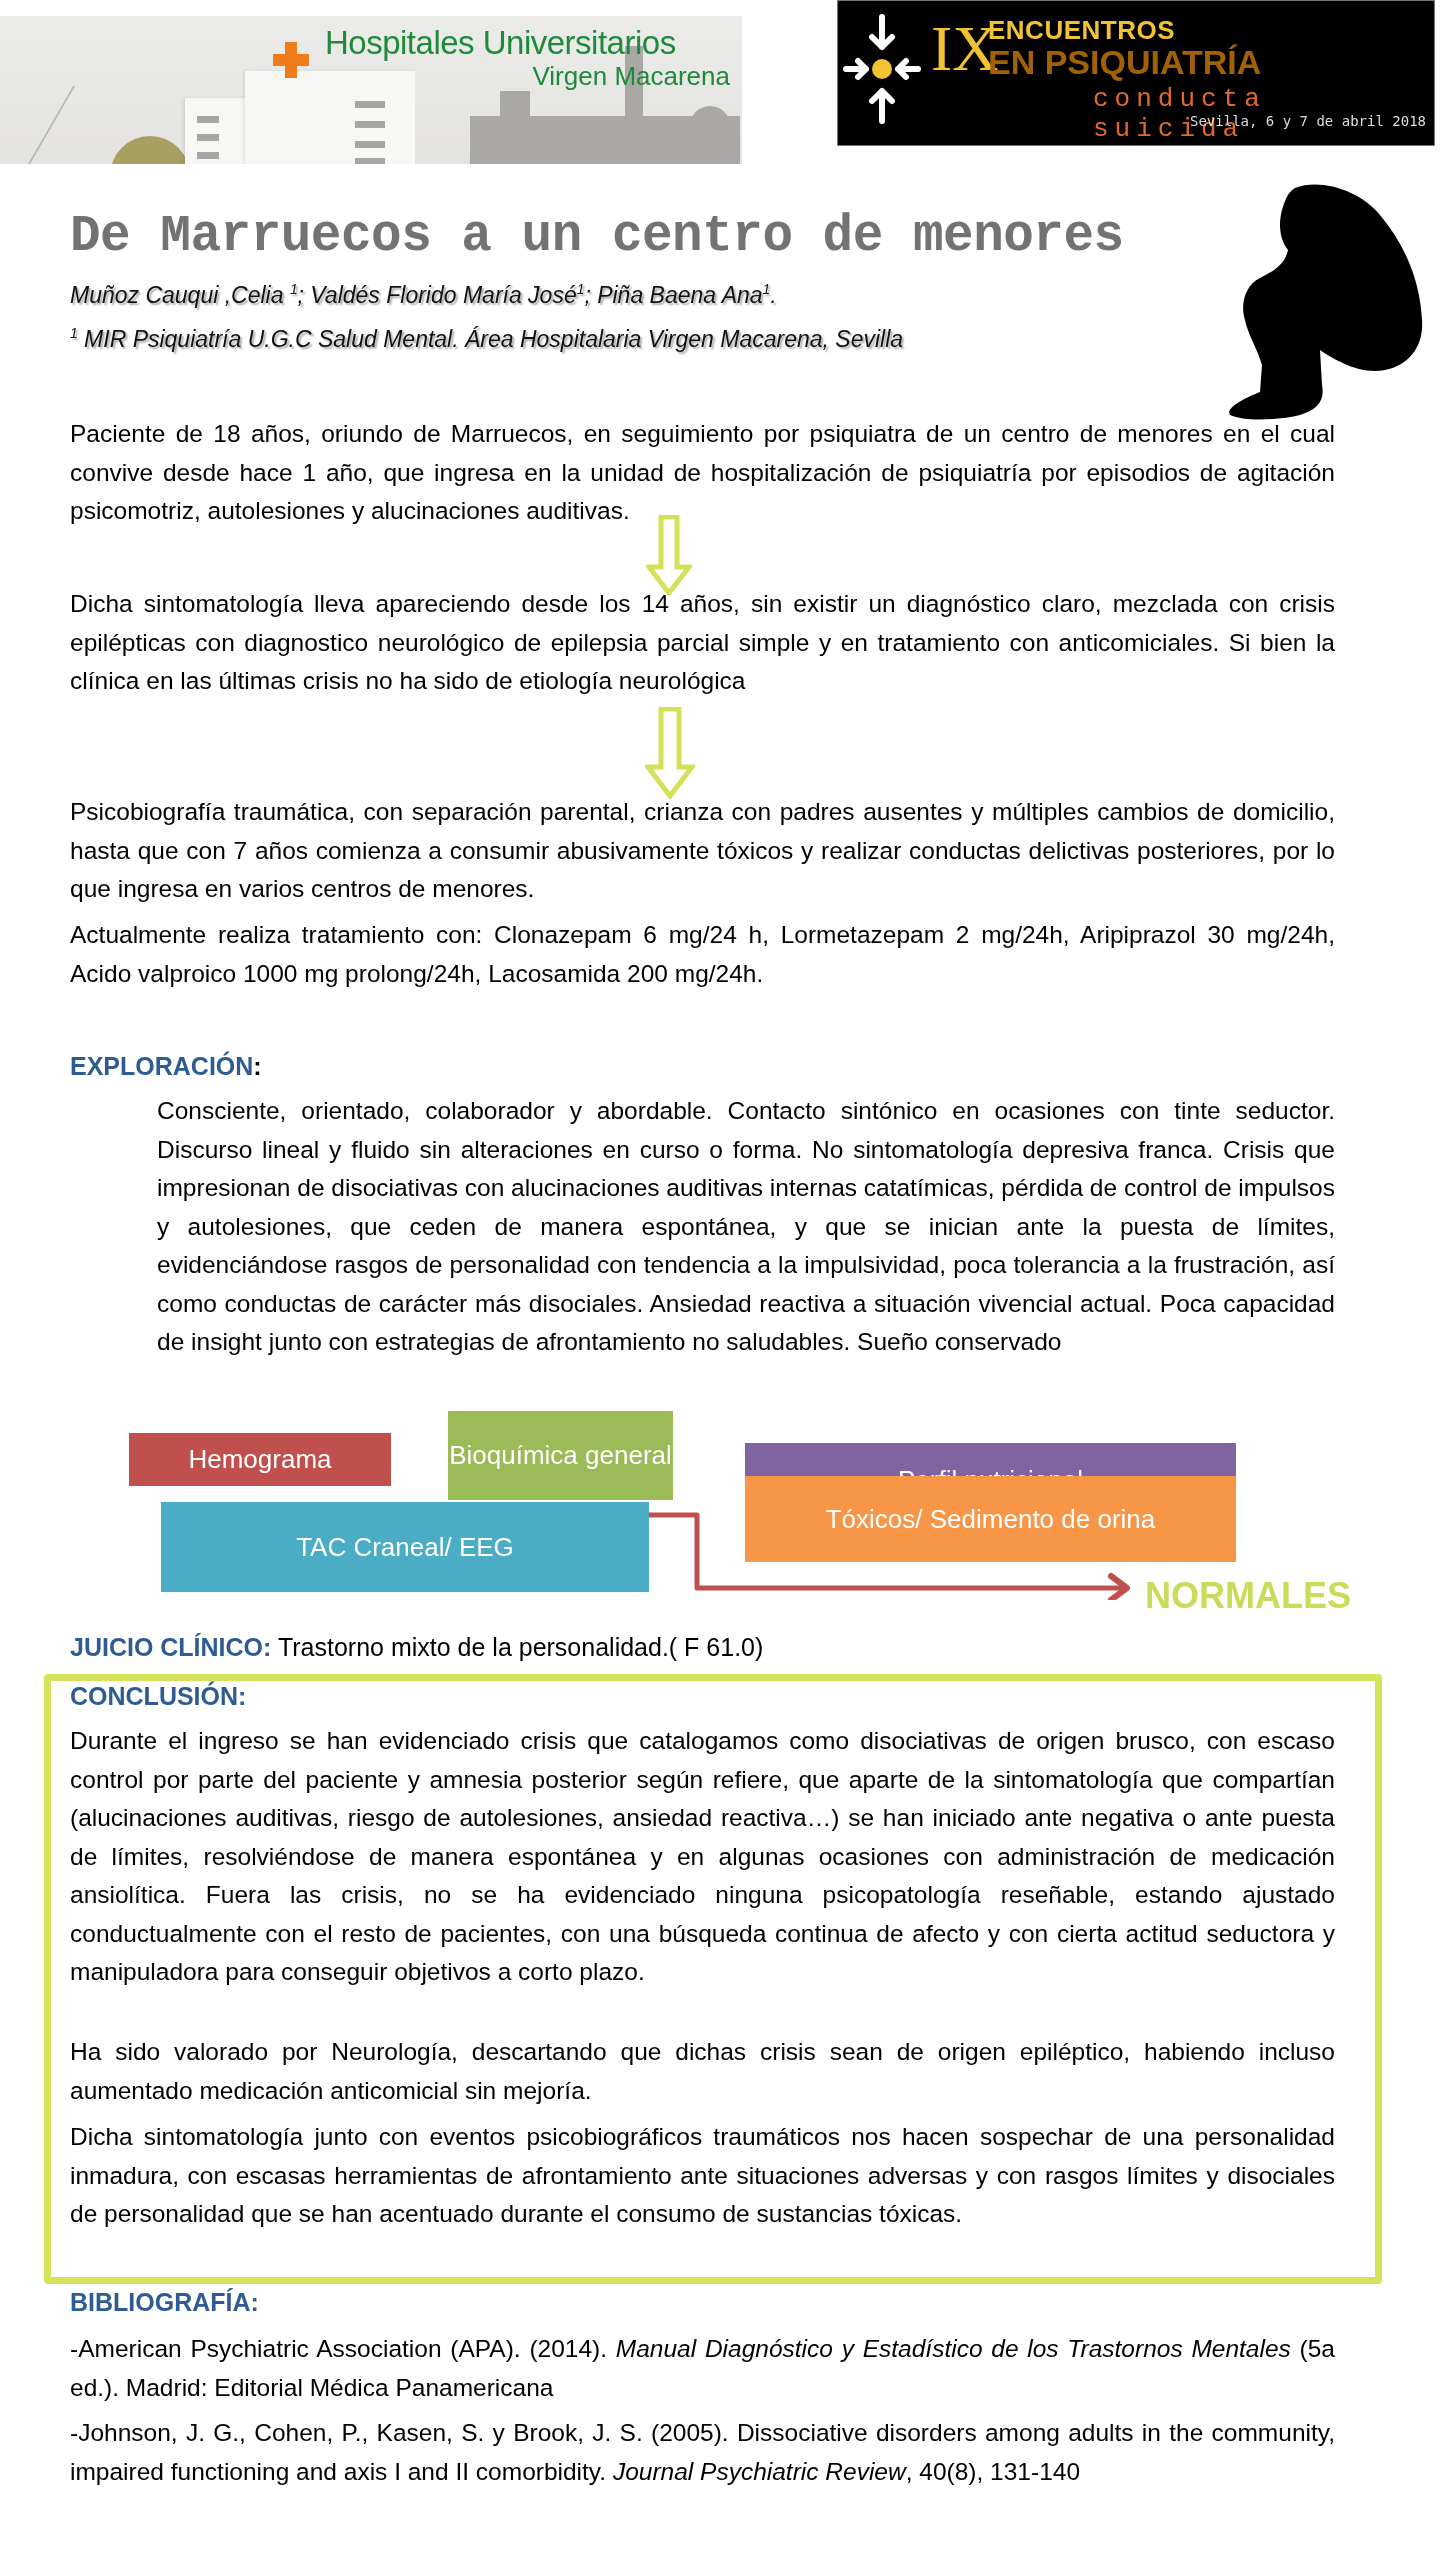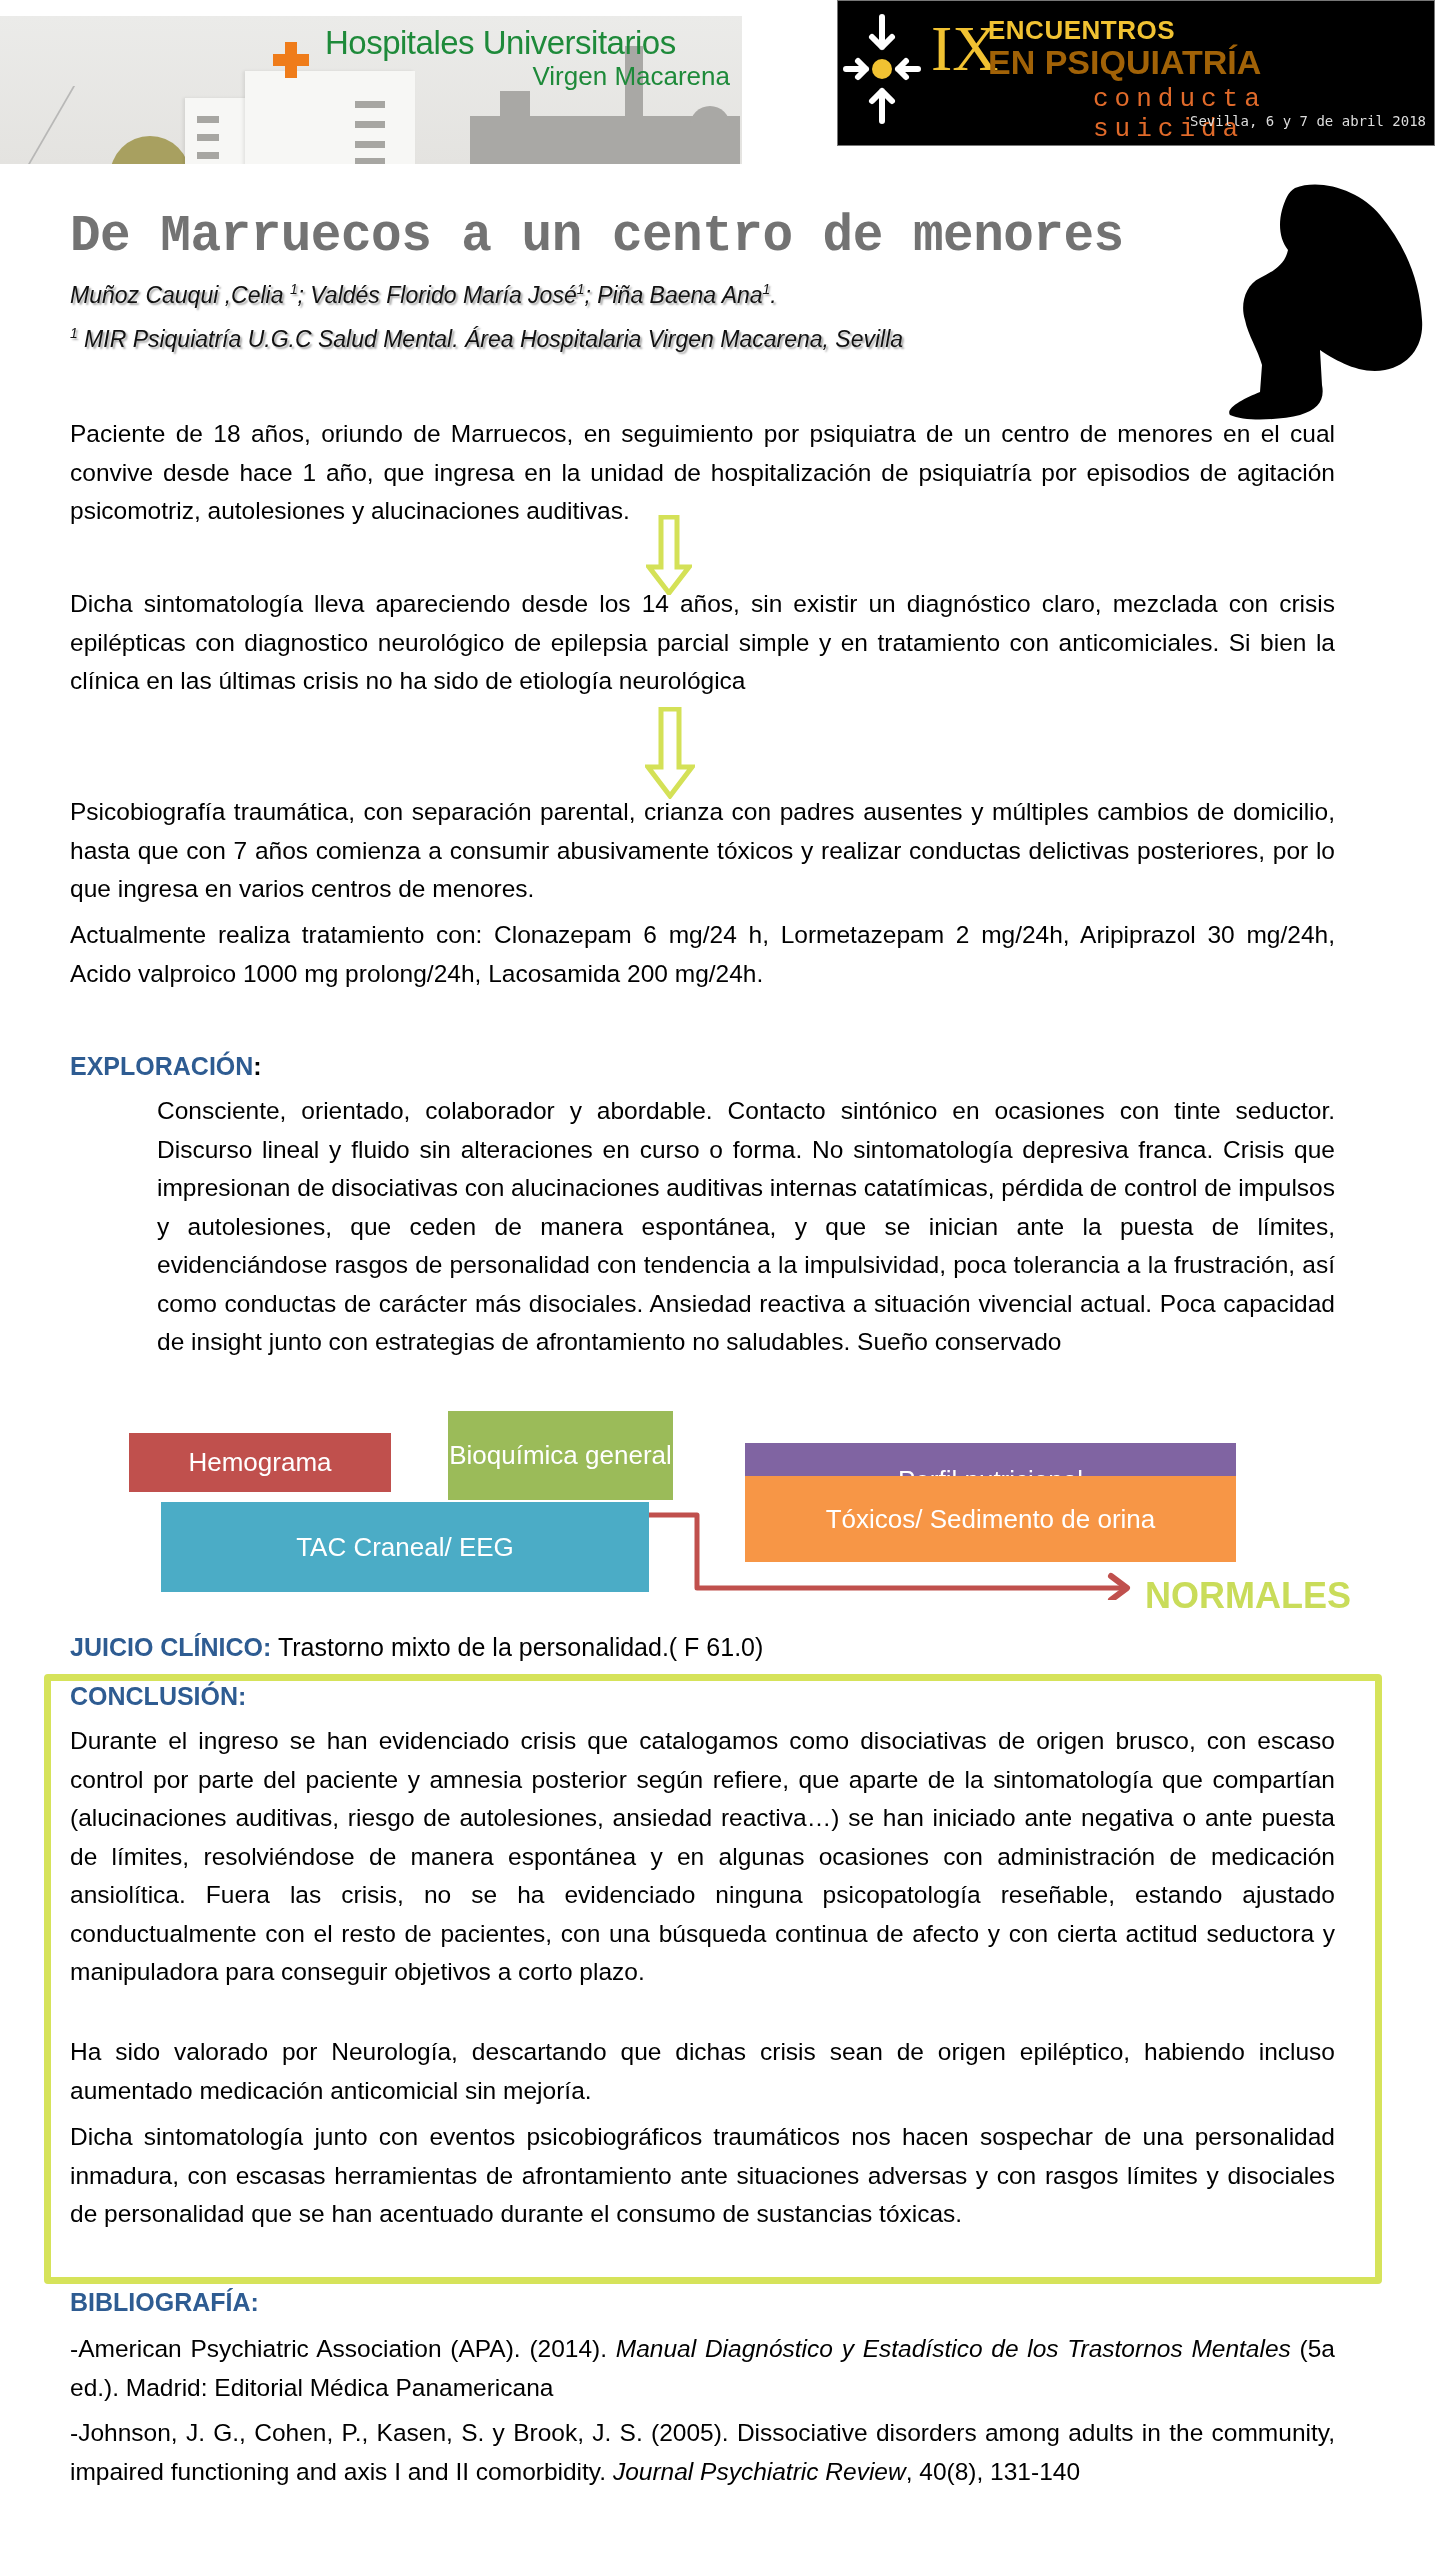--- a/index.html
+++ b/index.html
@@ -179,21 +179,21 @@
 </svg>
 
 <p class="para" style="top:793px;">Psicobiografía traumática, con separación parental, crianza con padres ausentes y múltiples cambios de domicilio, hasta que con 7 años comienza a consumir abusivamente tóxicos y realizar conductas delictivas posteriores, por lo que ingresa en varios centros de menores.</p>
 <p class="para" style="top:916px;"> Actualmente realiza tratamiento con:  Clonazepam 6 mg/24 h, Lormetazepam 2 mg/24h, Aripiprazol 30 mg/24h, Acido valproico 1000 mg prolong/24h, Lacosamida 200 mg/24h.</p>
 
 <div class="section-heading" style="top:1052px;">
   <span>EXPLORACIÓN</span><span class="colon">:</span>
 </div>
 <p class="para indent" style="top:1092px;">Consciente, orientado, colaborador y abordable. Contacto sintónico en ocasiones con tinte seductor. Discurso lineal y fluido sin alteraciones en curso o forma. No sintomatología depresiva franca. Crisis que impresionan de disociativas con alucinaciones auditivas internas catatímicas, pérdida de control de impulsos y autolesiones, que ceden de manera espontánea, y que se inician ante la puesta de límites, evidenciándose rasgos de personalidad con tendencia a la impulsividad, poca tolerancia a la frustración, así como conductas de carácter más disociales. Ansiedad reactiva a situación vivencial actual. Poca capacidad de insight junto con estrategias de afrontamiento no saludables. Sueño conservado</p>
 
-<div class="test-box" style="left:129px; top:1433px; width:262px; height:59px; background:#c0504d;">
+<div class="test-box" style="left:129px; top:1433px; width:262px; height:53px; background:#c0504d;">
   <span>Hemograma</span>
 </div>
 <div class="test-box" style="left:448px; top:1411px; width:225px; height:89px; background:#9bbb59;">
   <span>Bioquímica general</span>
 </div>
 <div class="test-box" style="left:745px; top:1403px; width:491px; height:70px; background:#8064a2; align-items:flex-start; padding-top:22px;margin-top:40px;">
   <span>Perfil nutricional</span>
 </div>
 <div class="test-box" style="left:745px; top:1476px; width:491px; height:86px; background:#f79646;">
   <span>Tóxicos/ Sedimento de orina</span>

